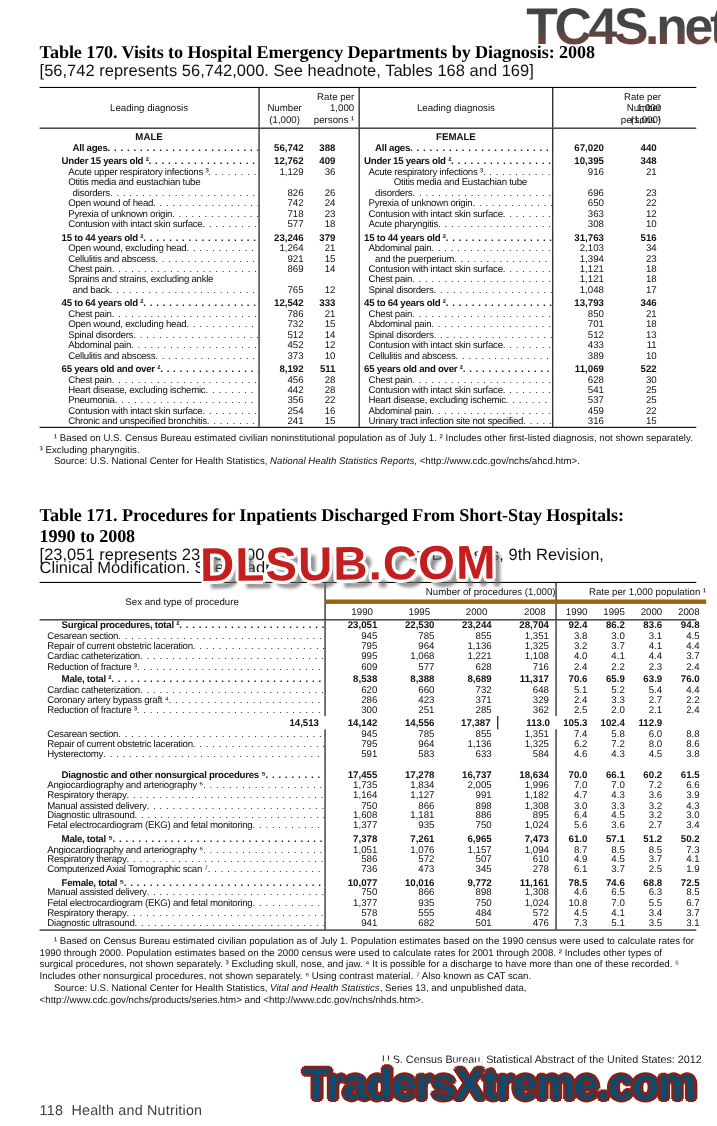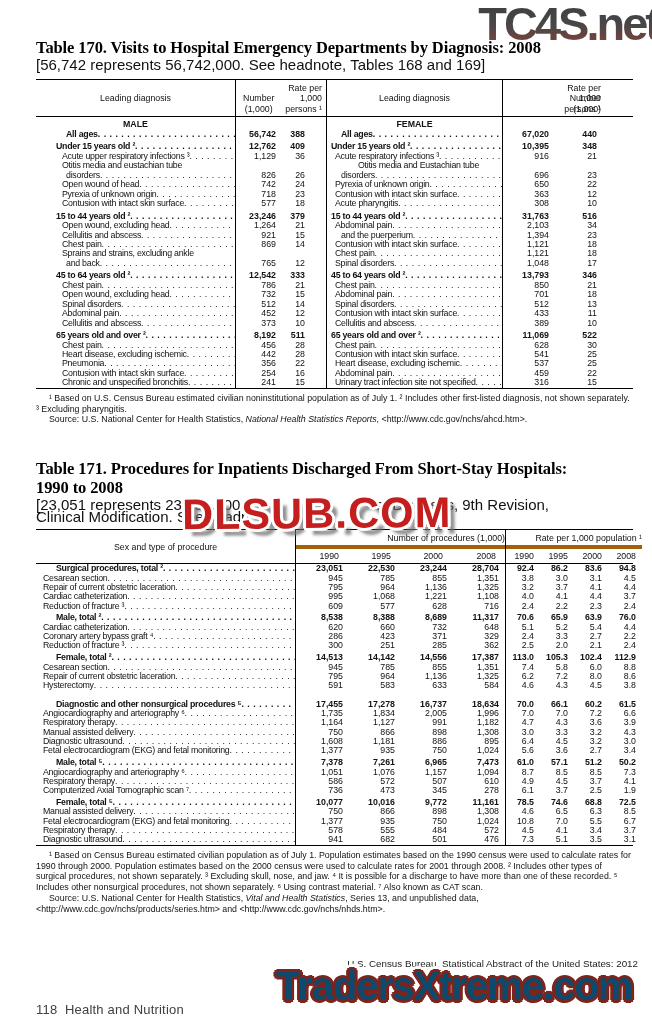--- a/index.html
+++ b/index.html
@@ -654,24 +654,20 @@
             <div class="c n">300</div>
             <div class="c n">251</div>
             <div class="c n">285</div>
             <div class="c n bdr">362</div>
             <div class="c n">2.5</div>
             <div class="c n">2.0</div>
             <div class="c n">2.1</div>
             <div class="c n">2.4</div>
           </div>
           <div class="r171 b gap1">
-            <div class="c lbl bdr">
-              <span class="txt">Female, total ²</span>
-              <span class="dots"></span>
-            </div>
             <div class="c n">14,513</div>
             <div class="c n">14,142</div>
             <div class="c n">14,556</div>
             <div class="c n bdr">17,387</div>
             <div class="c n">113.0</div>
             <div class="c n">105.3</div>
             <div class="c n">102.4</div>
             <div class="c n">112.9</div>
           </div>
           <div class="r171">

